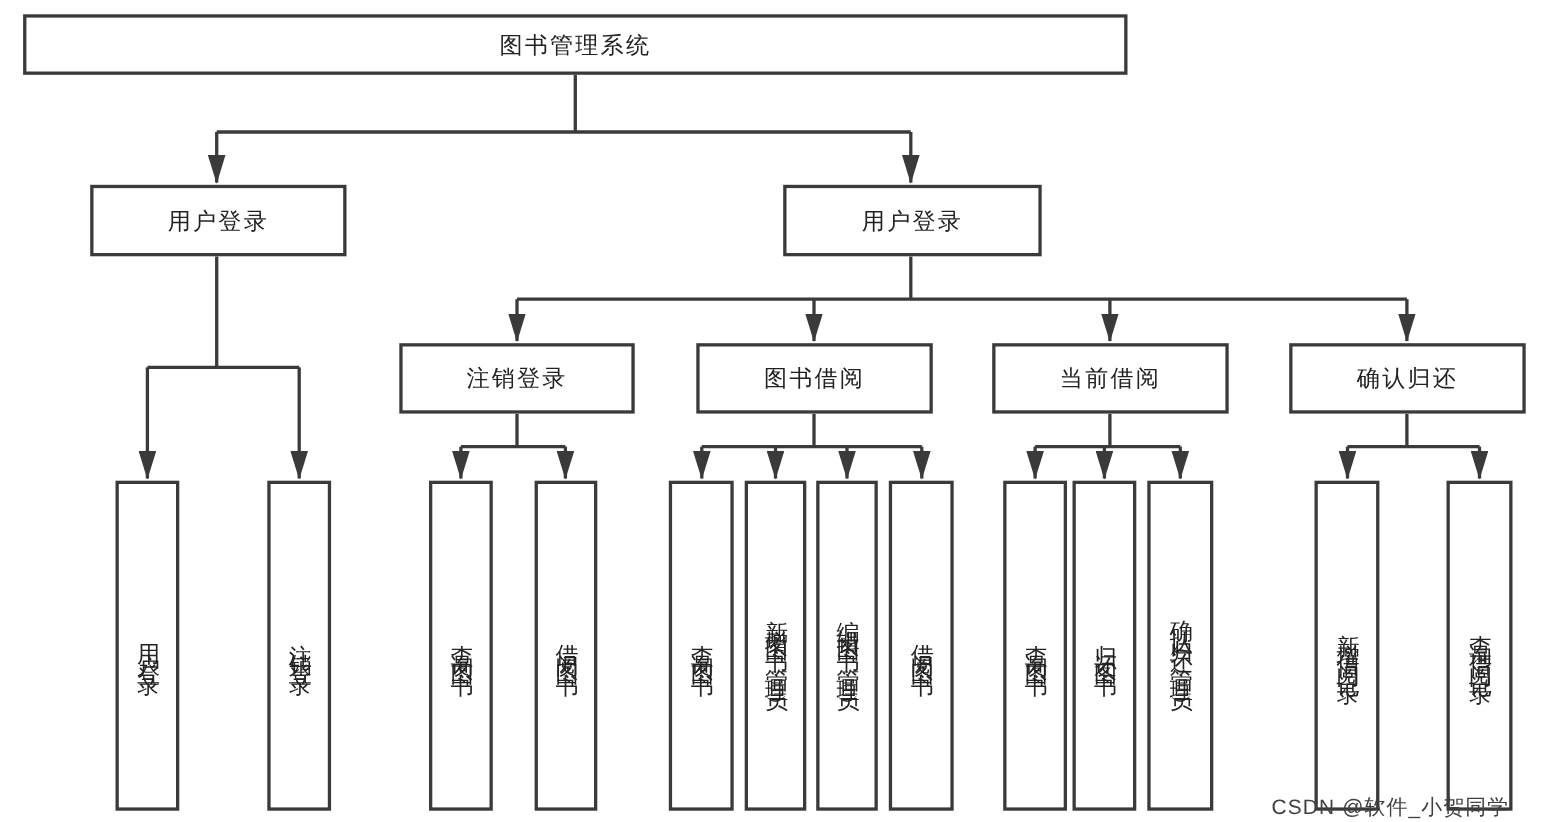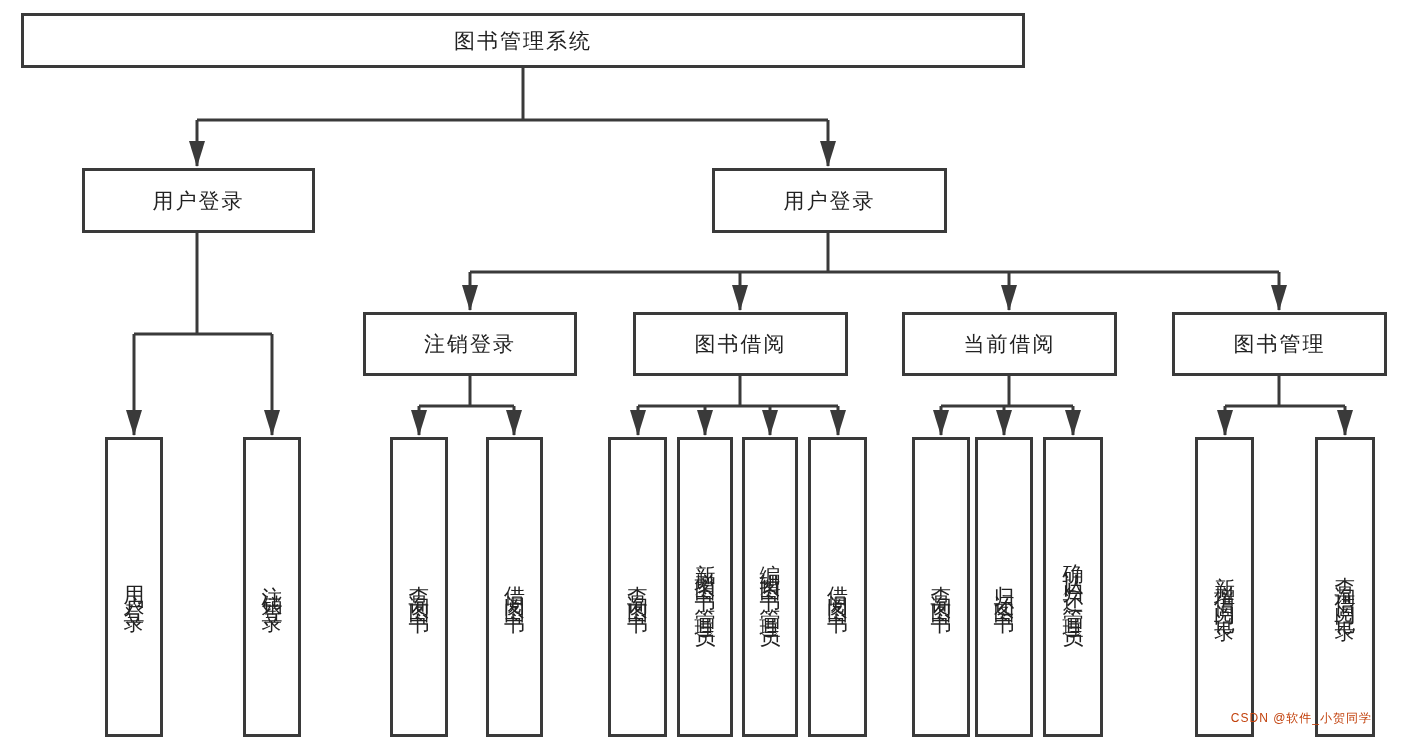--- a/index.html
+++ b/index.html
@@ -71,24 +71,24 @@
   #l-edit-book      { left: 742px;  width: 56px; }
   #l-borrow-2       { left: 808px;  width: 59px; }
   #l-query-3        { left: 912px;  width: 58px; }
   #l-return-book    { left: 975px;  width: 58px; }
   #l-confirm-return { left: 1043px; width: 60px; }
   #l-add-record     { left: 1195px; width: 59px; }
   #l-query-record   { left: 1315px; width: 60px; }
   .watermark {
     position: absolute;
     right: 12px;
-    bottom: 20px;
-    font-size: 12px;
+    bottom: 0;
+    font-size: 19px;
     letter-spacing: 1px;
-    color: #c2410c;
+    color: #404040;
     white-space: nowrap;
   }
 </style>
 </head>
 <body>
 
 <div class="canvas">
 
   <svg class="connectors" viewBox="0 0 1405 747" aria-hidden="true">
     <defs>
@@ -153,21 +153,21 @@
   </svg>
 
   <div class="node" id="n-root">图书管理系统</div>
 
   <div class="node" id="n-login">用户登录</div>
   <div class="node" id="n-mgmt">用户登录</div>
 
   <div class="node" id="n-rec">注销登录</div>
   <div class="node" id="n-current">当前借阅</div>
   <div class="node" id="n-borrow">图书借阅</div>
-  <div class="node" id="n-records">图书管理</div>
+  <div class="node" id="n-records">确认归还</div>
 
   <div class="node leaf" id="l-user-login">
     <span class="v-label">用户登录</span>
   </div>
   <div class="node leaf" id="l-logout">
     <span class="v-label">注销登录</span>
   </div>
 
   <div class="node leaf" id="l-query-1">
     <span class="v-label">查询图书</span>

